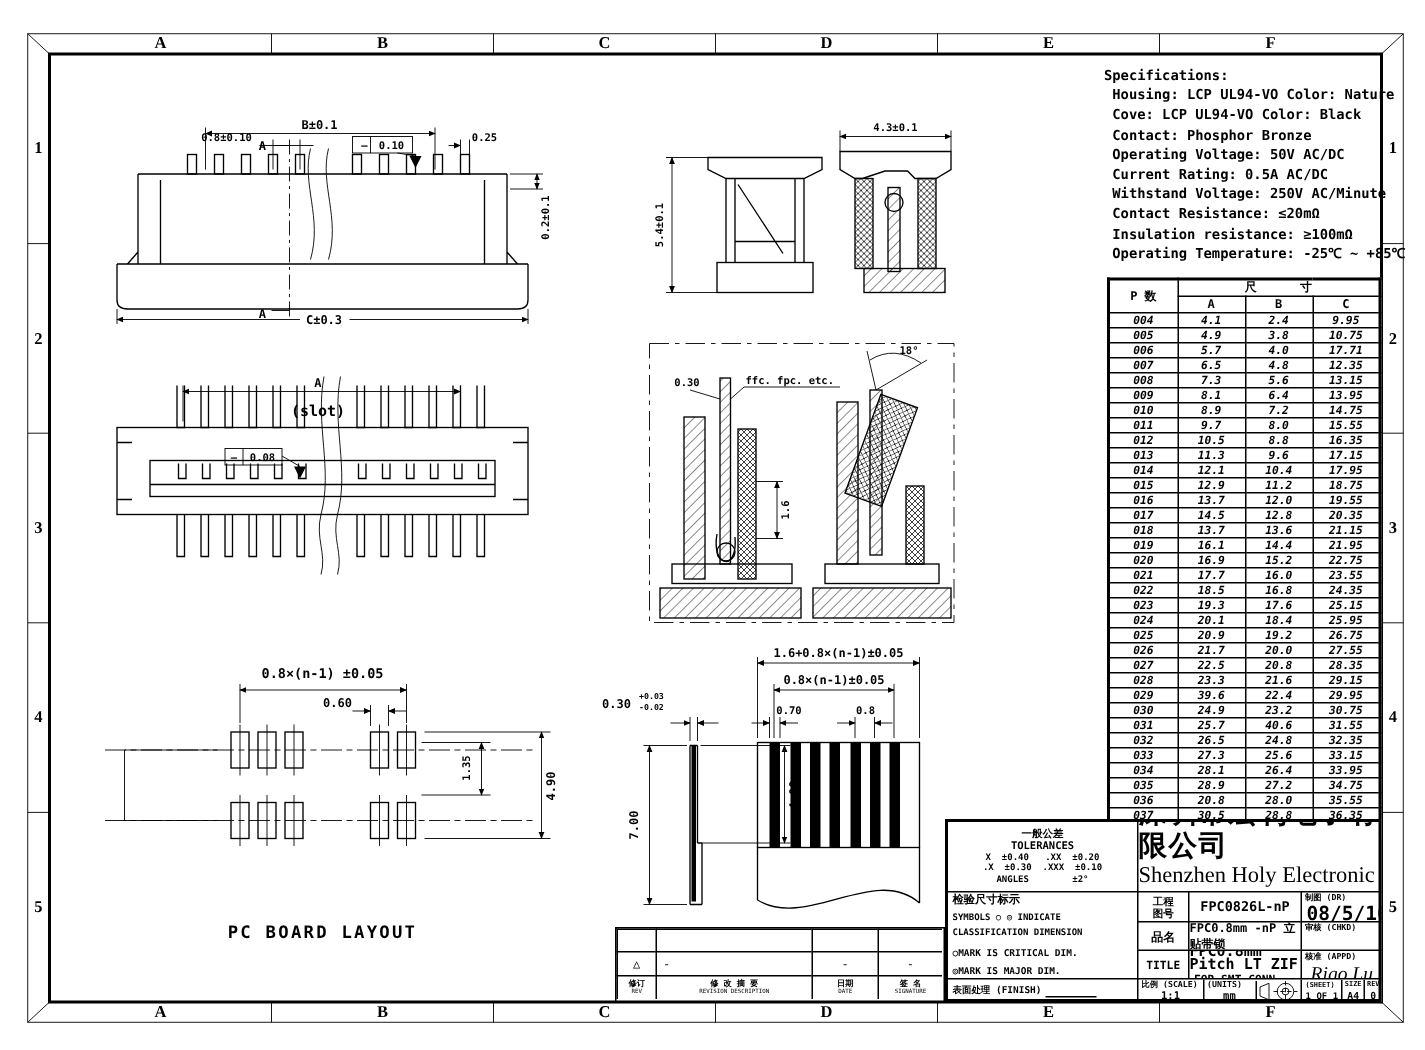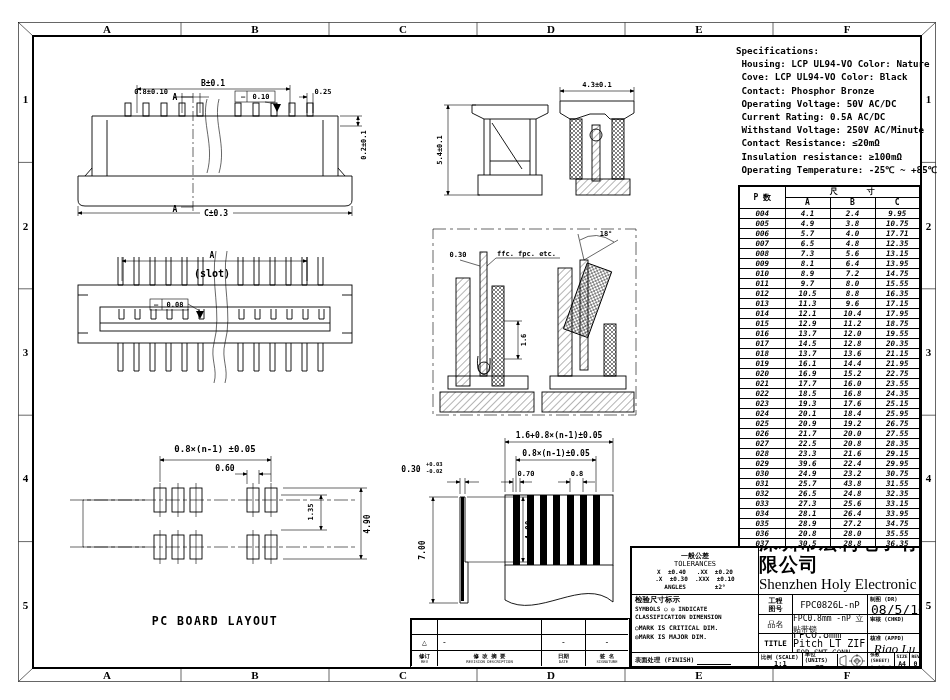--- a/index.html
+++ b/index.html
@@ -24,29 +24,29 @@
             text-align:center;padding:0;height:9px;line-height:9px;overflow:hidden}
   .parts td.hd{font-style:normal;font-size:8px;white-space:pre;height:10px;line-height:10px}
   
   .tb{position:absolute;left:630px;top:546px;width:291px;height:122px;border:2px solid #000;
       display:grid;grid-template-columns:126px 34px 75px 54px;
       grid-template-rows:46px 20px 19px 19px 16px;background:#fff}
   .tbc{border-left:1px solid #000;border-top:1px solid #000;overflow:hidden;
        display:flex;flex-direction:column;align-items:center;justify-content:center}
   .nbl{border-left:none}.nbt{border-top:none}
   .lab{font-size:5.5px;font-weight:bold;align-self:flex-start;padding:1px 0 0 2px;line-height:6px}
-  .val{font-weight:normal}
+  .val{font-weight:bold}
   .tol1{font-size:7px;font-weight:bold;line-height:8px}
   .tol2{font-size:6px;line-height:7.5px;white-space:pre;font-weight:600}
   .cn{font:bold 19px "Liberation Serif",serif;line-height:22px;letter-spacing:1px}
   .en{font:15px "Liberation Serif",serif;line-height:17px}
   .sym1{font-size:7.5px;font-weight:bold;line-height:10px;align-self:flex-start;padding-left:3px}
   .sym2{font-size:6px;line-height:7.5px;align-self:flex-start;padding-left:3px;font-weight:600}
   .sym3{font-size:6.3px;line-height:8.5px;align-self:flex-start;padding-left:3px;font-weight:bold}
-  .botrow{display:flex;flex-direction:row;align-items:center;padding:0}
+  .botrow{display:flex;flex-direction:row;align-items:flex-end;padding:0}
   .bcell{border-left:1px solid #000;display:flex;flex-direction:column;overflow:hidden}
   .bcell:first-child{border-left:none}
   .bval{font-size:7px;font-weight:bold;text-align:center;flex:1}
   .rigo{font:italic 13px "Liberation Serif",serif}
   
   .rev{position:absolute;left:410px;top:618px;width:220px;height:50px;border:1.5px solid #000;
        display:grid;grid-template-columns:26px 104px 44px 43px;grid-template-rows:15px 16px 16px;
        background:#fff}
   .rvc{border-left:1px solid #000;border-top:1px solid #000;overflow:hidden;text-align:center;
        font-size:8px;line-height:15px}
@@ -284,21 +284,21 @@
         </tr>
         <tr>
           <td>030</td>
           <td>24.9</td>
           <td>23.2</td>
           <td>30.75</td>
         </tr>
         <tr>
           <td>031</td>
           <td>25.7</td>
-          <td>43.8</td>
+          <td>40.6</td>
           <td>31.55</td>
         </tr>
         <tr>
           <td>032</td>
           <td>26.5</td>
           <td>24.8</td>
           <td>32.35</td>
         </tr>
         <tr>
           <td>033</td>
@@ -637,46 +637,46 @@
     </div>
     <div class="rvc rvh">
       <span class="c1">签 名</span>
       <span class="c2">SIGNATURE</span>
     </div>
   </div>
 
   <div class="tb">
     <div class="tbc nbl nbt" style="grid-area:1/1/2/2">
       <div class="tol1">一般公差</div>
-      <div class="tol1" style="font-weight:normal">TOLERANCES</div>
+      <div class="tol1" style="font-weight:bold">TOLERANCES</div>
       <div class="tol2">X  ±0.40   .XX  ±0.20</div>
       <div class="tol2">.X  ±0.30  .XXX  ±0.10</div>
       <div class="tol2">ANGLES        ±2°</div>
     </div>
     <div class="tbc nbt" style="grid-area:1/2/2/5">
       <div class="cn">深圳市宏利电子有限公司</div>
       <div class="en">Shenzhen Holy Electronic Co.,Ltd</div>
     </div>
-    <div class="tbc nbl" style="grid-area:2/1/5/2;justify-content:flex-start">
+    <div class="tbc nbl" style="grid-area:2/1/5/2;justify-content:space-between">
       <div class="sym1">检验尺寸标示</div>
       <div class="sym2">SYMBOLS ○ ◎ INDICATE</div>
       <div class="sym2">CLASSIFICATION DIMENSION</div>
       <div class="sym3" style="margin-top:4px">○MARK IS CRITICAL DIM.</div>
       <div class="sym3">◎MARK IS MAJOR DIM.</div>
     </div>
     <div class="tbc" style="grid-area:2/2/3/3">
       <div style="font-size:7px;font-weight:bold;line-height:8px">工程</div>
       <div style="font-size:7px;font-weight:bold;line-height:8px">图号</div>
     </div>
     <div class="tbc val" style="grid-area:2/3/3/4;font-size:9px">FPC0826L-nP</div>
     <div class="tbc" style="grid-area:2/4/3/5;justify-content:flex-start">
       <div class="lab">制图 (DR)</div>
       <div class="val" style="font-size:13px">'08/5/16</div>
     </div>
-    <div class="tbc" style="grid-area:3/2/4/3;font-size:8px;font-weight:normal">品名</div>
+    <div class="tbc" style="grid-area:3/2/4/3;font-size:8px;font-weight:bold">品名</div>
     <div class="tbc val" style="grid-area:3/3/4/4;font-size:8px">FPC0.8mm -nP 立贴带锁</div>
     <div class="tbc" style="grid-area:3/4/4/5;justify-content:flex-start">
       <div class="lab">审核 (CHKD)</div>
       <div class="val" style="font-size:7.5px"></div>
     </div>
     <div class="tbc" style="grid-area:4/2/5/3;font-size:7.5px;font-weight:bold">TITLE</div>
     <div class="tbc" style="grid-area:4/3/5/4">
       <div class="val" style="font-size:10px;line-height:9px">FPC0.8mm Pitch LT ZIF</div>
       <div class="val" style="font-size:7.5px;line-height:9px;align-self:flex-start;padding-left:3px">FOR SMT  CONN</div>
     </div>

